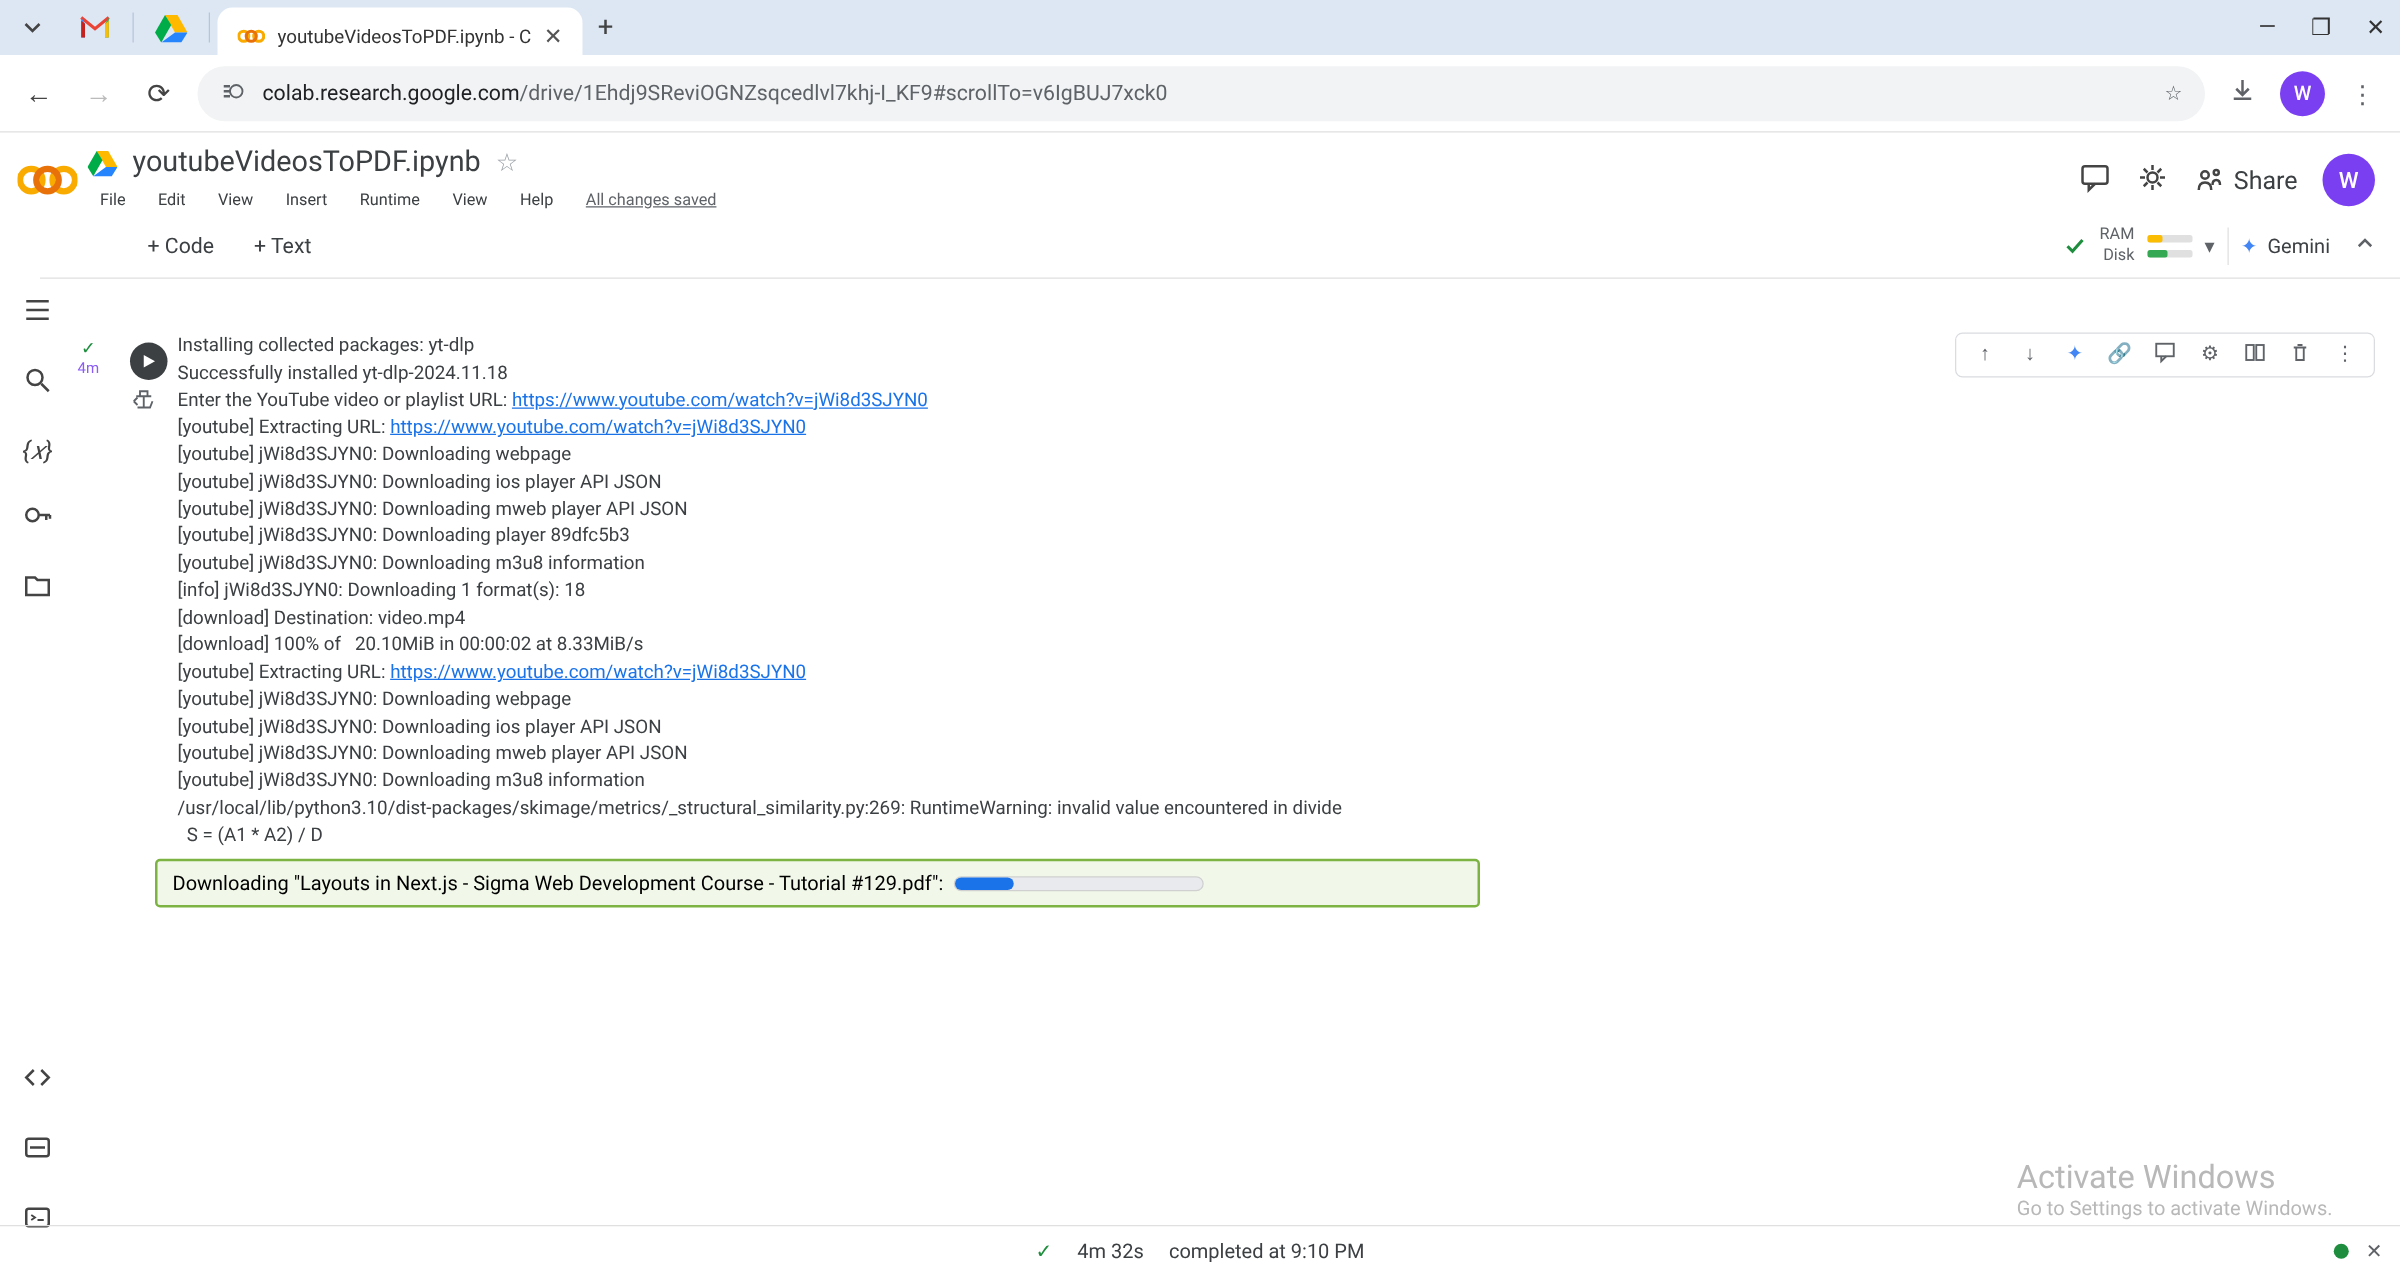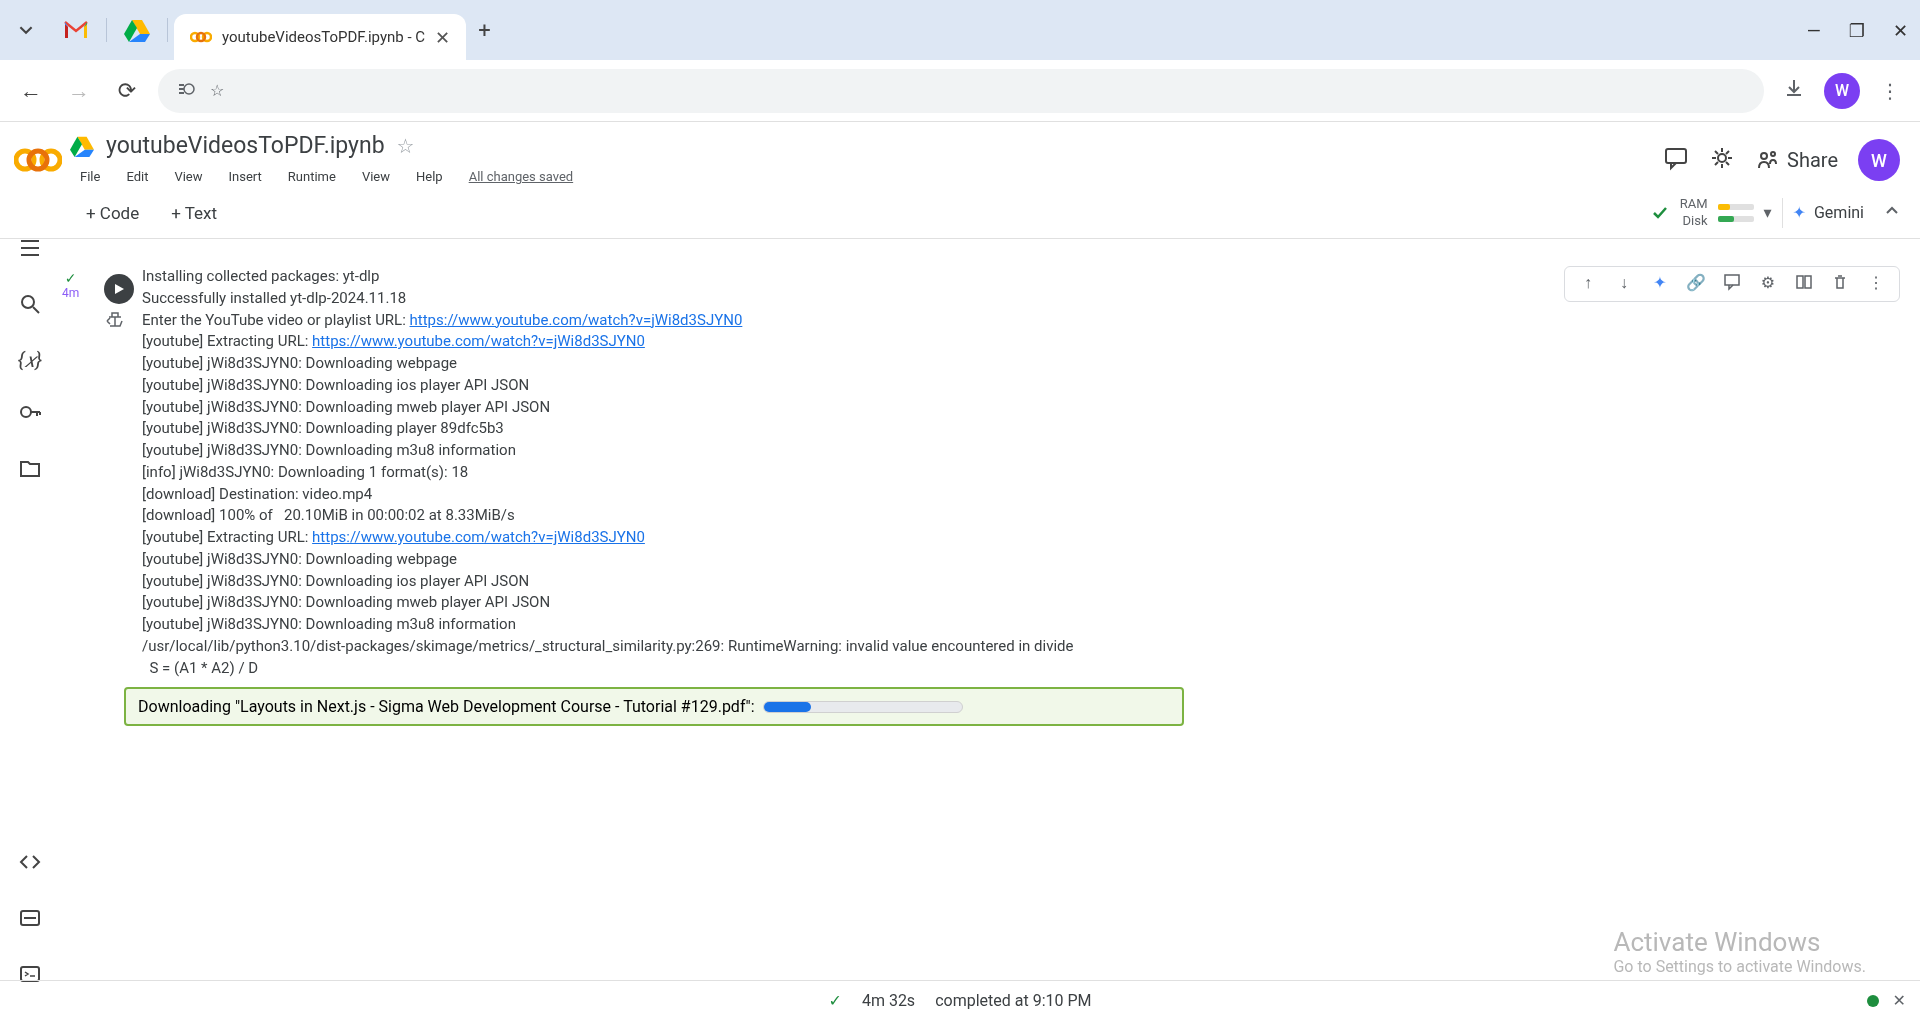--- a/index.html
+++ b/index.html
@@ -1,19 +1,19 @@
 <!DOCTYPE html>
 <html><head>
 <meta charset="utf-8">
 <style>
 * { margin: 0; padding: 0; box-sizing: border-box; font-family: -apple-system, BlinkMacSystemFont, "Segoe UI", Roboto, Arial, sans-serif; }
 body { background: #fff; width: 1920px; height: 1020px; overflow: hidden; position: relative; }
 
 
-.browser-top { background: #dde7f4; height: 60px; display: flex; align-items: center; padding: 0 12px; }
+.browser-top { background: #dde7f4; height: 44px; display: flex; align-items: center; padding: 0 12px; }
 .tab-dropdown { width: 28px; height: 28px; display: flex; align-items: center; justify-content: center; color: #444; margin-right: 12px; }
 .app-icon { width: 28px; height: 28px; margin: 0 10px; display: flex; align-items: center; justify-content: center; }
 .tab-separator { width: 1px; height: 24px; background: #b8c5d8; margin: 0 6px; }
 .browser-tab { background: #fff; border-radius: 12px 12px 0 0; height: 46px; padding: 0 16px; display: flex; align-items: center; margin-top: 14px; min-width: 280px; gap: 10px; }
 .tab-label { font-size: 15px; color: #333; flex: 1; white-space: nowrap; overflow: hidden; text-overflow: ellipsis; }
 .tab-close { color: #555; font-size: 18px; cursor: pointer; }
 .new-tab { color: #444; font-size: 22px; margin-left: 12px; cursor: pointer; }
 .window-controls { margin-left: auto; display: flex; gap: 28px; color: #333; }
 .window-controls span { cursor: pointer; font-size: 18px; }
 
@@ -38,21 +38,21 @@
 .drive-icon { width: 24px; height: 24px; }
 .menubar { display: flex; gap: 6px; margin-top: 6px; }
 .menubar span { font-size: 13px; color: #3c4043; padding: 4px 10px; cursor: pointer; border-radius: 4px; }
 .menubar .saved { color: #5f6368; text-decoration: underline; }
 .header-actions { display: flex; align-items: center; gap: 20px; }
 .header-btn { color: #444; cursor: pointer; }
 .share-btn { display: flex; align-items: center; gap: 8px; font-size: 20px; color: #3c4043; cursor: pointer; }
 .avatar-big { width: 42px; height: 42px; border-radius: 50%; background: #7b3ff2; color: #fff; display: flex; align-items: center; justify-content: center; font-size: 18px; font-weight: 500; }
 
 
-.toolbar-row { display: flex; align-items: center; padding: 8px 20px 8px 78px; border-bottom: 1px solid #e0e0e0; gap: 16px; }
+.toolbar-row { display: flex; align-items: center; padding: 8px 20px 8px 78px; border-bottom: 1px solid #e0e0e0; gap: 16px; margin-left: 32px; }
 .add-btn { display: flex; align-items: center; gap: 8px; font-size: 17px; color: #3c4043; cursor: pointer; padding: 4px 8px; }
 .resource-group { margin-left: auto; display: flex; align-items: center; gap: 10px; }
 .resource-labels { display: flex; flex-direction: column; font-size: 13px; color: #5f6368; align-items: flex-end; line-height: 1.3; }
 .resource-bars { display: flex; flex-direction: column; gap: 6px; }
 .resource-bar { width: 36px; height: 6px; background: #e0e0e0; border-radius: 2px; position: relative; }
 .resource-bar::after { content: ""; position: absolute; left: 0; top: 0; height: 100%; width: 35%; background: #fbbc04; border-radius: 2px; }
 .resource-bar.disk::after { width: 45%; background: #34a853; }
 .gemini-btn { display: flex; align-items: center; gap: 8px; font-size: 16px; color: #3c4043; cursor: pointer; padding: 0 10px; border-left: 1px solid #e0e0e0; height: 30px; }
 .gemini-star { color: #4285f4; }
 .dropdown-caret { color: #5f6368; cursor: pointer; }
@@ -142,20 +142,21 @@
   <span class="nav-btn">⟳</span>
   <div class="address-bar">
     <span class="addr-icon">
       <svg width="20" height="20" viewBox="0 0 20 20">
           <rect x="3" y="5" width="5" height="2" fill="#5f6368"></rect>
           <rect x="3" y="9" width="5" height="2" fill="#5f6368"></rect>
           <rect x="3" y="13" width="5" height="2" fill="#5f6368"></rect>
           <circle cx="13" cy="10" r="5" fill="none" stroke="#5f6368" stroke-width="1.5"></circle>
         </svg>
     </span>
+    <span class="url"><span class="domain">colab.research.google.com</span><span class="path">/drive/1Ehdj9SReviOGNZsqcedlvl7khj-I_KF9#scrollTo=v6IgBUJ7xck0</span></span>
     <span class="addr-icon">☆</span>
   </div>
   <span class="browser-action">
     <svg width="22" height="22" viewBox="0 0 22 22">
         <path d="M11 3 V14 M6 10 L11 15 L16 10 M4 18 H18" stroke="#5f6368" stroke-width="2" fill="none"></path>
       </svg>
   </span>
   <div class="avatar-circle">
       <span>W</span>
     </div>

